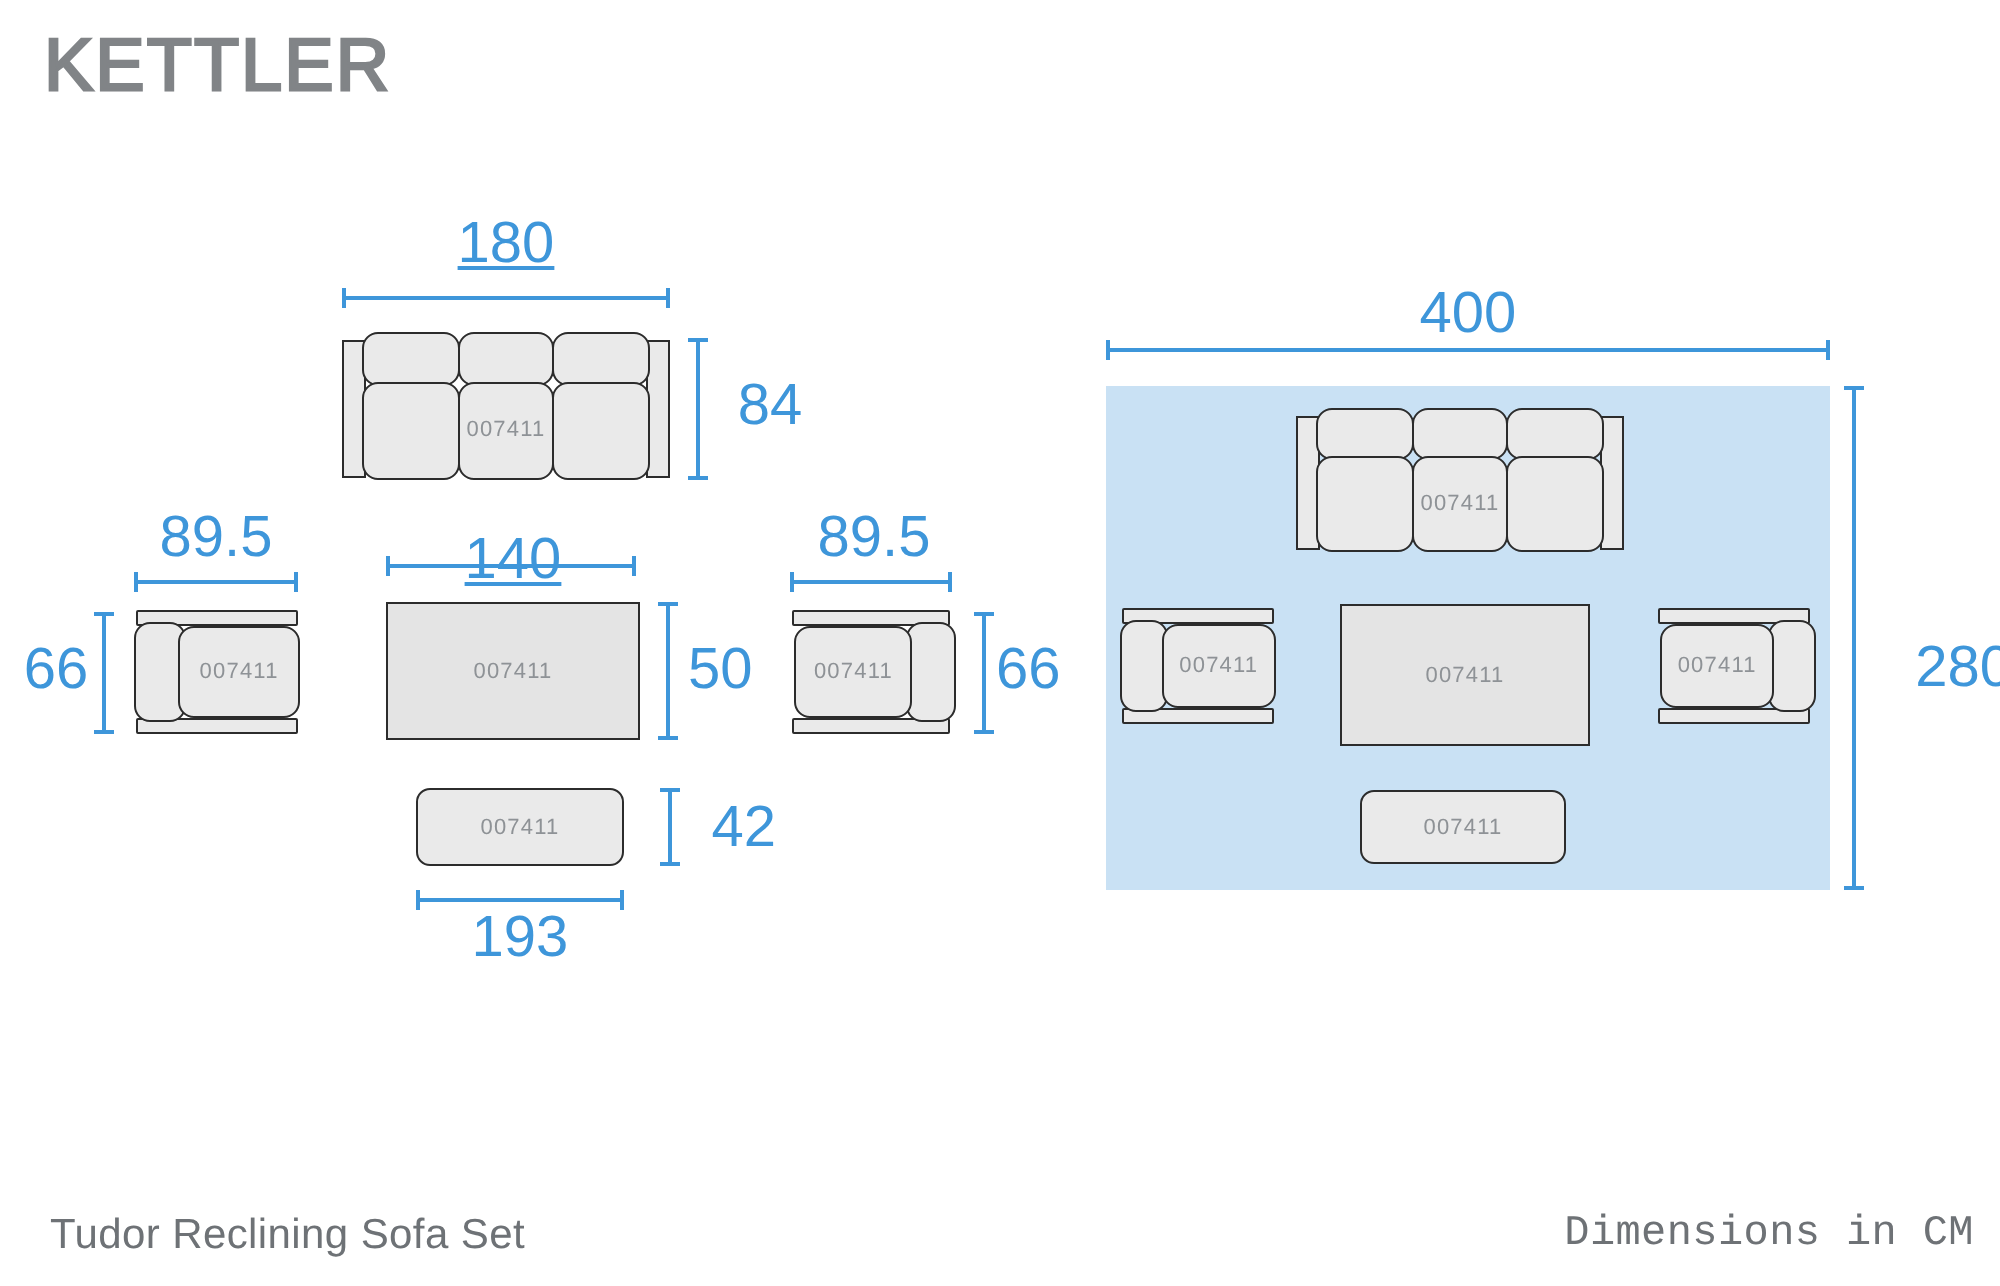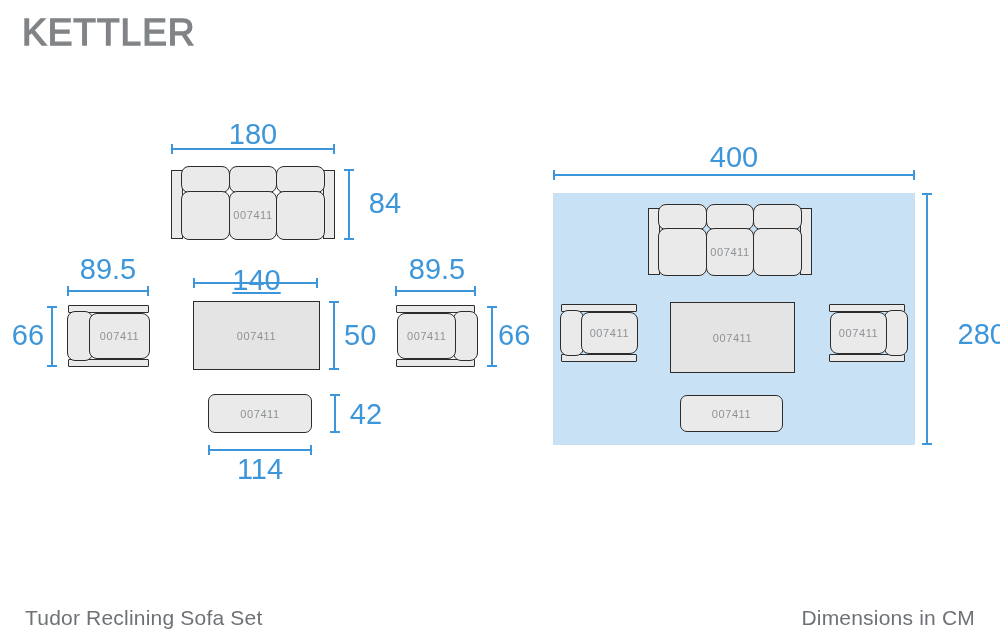--- a/index.html
+++ b/index.html
@@ -51,21 +51,21 @@
   .bench-rect{position:absolute; border:1.5px solid var(--outline); background:var(--fill); border-radius:7px; display:flex; align-items:center; justify-content:center;}
   .code{color:var(--code_gray); font-size:11px; letter-spacing:0.6px;}
   .blue-area{position:absolute; left:553px; top:193px; width:362px; height:252px; background:var(--area);}
   .footer-text{position:absolute; top:606px; font-size:21px; color:var(--text_gray); letter-spacing:0.2px;}
 </style>
 </head>
 <body>
 
 <div class="logo">KETTLER</div>
 
-<div class="dim-num" style="left:171px; top:120px; width:164px;">180</div>
+<div class="dim-num" style="left:171px; top:108px; width:164px;text-decoration:underline;">180</div>
 <div class="dim-h" style="left:171px; top:148px; width:164px;"></div>
 <div class="sofa" style="left:171px; top:166px; width:164px; height:74px;">
   <div class="arm l"></div>
   <div class="arm r"></div>
   <div class="cushions">
     <div class="row back">
       <div class="cushion"></div>
       <div class="cushion"></div>
       <div class="cushion"></div>
     </div>
@@ -112,23 +112,23 @@
       <span class="code">007411</span>
     </div>
 </div>
 <div class="dim-v" style="left:491px; top:306px; height:61px;"></div>
 <div class="dim-num" style="left:498px; top:321px; width:44px; text-align:left;">66</div>
 
 <div class="bench-rect" style="left:208px; top:394px; width:104px; height:39px;">
   <span class="code">007411</span>
 </div>
 <div class="dim-v" style="left:334px; top:394px; height:39px;"></div>
-<div class="dim-num" style="left:344px; top:400px; width:44px; text-align:center;">42</div>
+<div class="dim-num" style="left:344px; top:400px; width:44px; text-align:right;">42</div>
 <div class="dim-h" style="left:208px; top:449px; width:104px;"></div>
-<div class="dim-num" style="left:208px; top:455px; width:104px;">114</div>
+<div class="dim-num" style="left:208px; top:455px; width:104px;">193</div>
 
 <div class="dim-num" style="left:553px; top:143px; width:362px;">400</div>
 <div class="dim-h" style="left:553px; top:174px; width:362px;"></div>
 <div class="blue-area"></div>
 <div class="dim-v" style="left:926px; top:193px; height:252px;"></div>
 <div class="dim-num" style="left:934px; top:320px; width:60px; text-align:right;margin-left:12px;">280</div>
 
 <div class="sofa" style="left:648px; top:204px; width:164px; height:72px;">
   <div class="arm l"></div>
   <div class="arm r"></div>
@@ -168,13 +168,13 @@
   <div class="seat">
       <span class="code">007411</span>
     </div>
 </div>
 
 <div class="bench-rect" style="left:680px; top:395px; width:103px; height:37px;">
   <span class="code">007411</span>
 </div>
 
 <div class="footer-text" style="left:25px;">Tudor Reclining Sofa Set</div>
-<div class="footer-text" style="right:25px;">Dimensions in CM</div>
+<div class="footer-text" style="right:13px;font-family:Liberation Mono, monospace;">Dimensions in CM</div>
 
 </body></html>

